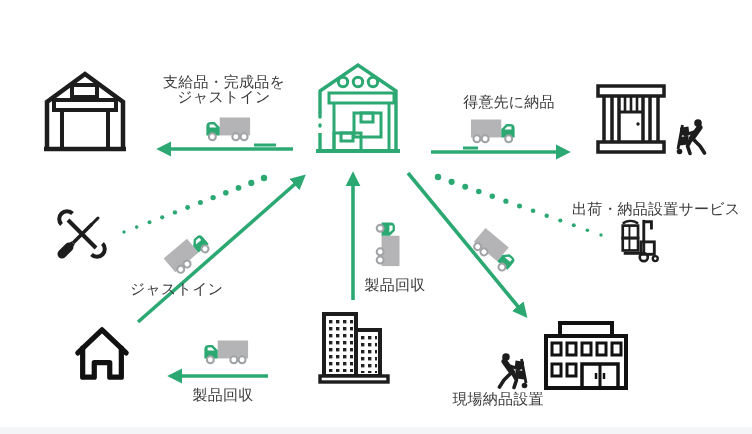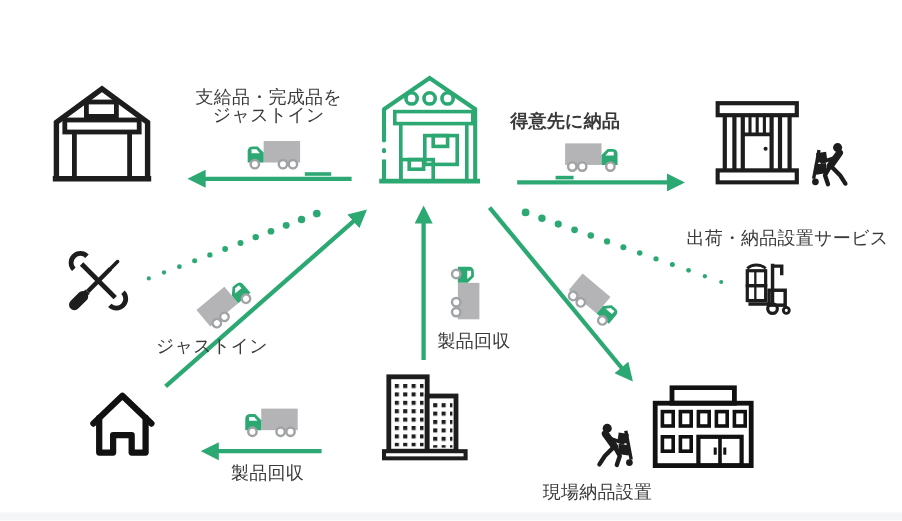--- a/index.html
+++ b/index.html
@@ -279,30 +279,30 @@
       <circle cx="33.5" cy="22.5" r="3.8" fill="#ffffff" stroke="#a0a3a5" stroke-width="2.2"></circle>
       <circle cx="42.5" cy="22.5" r="3.8" fill="#ffffff" stroke="#a0a3a5" stroke-width="2.2"></circle>
     </svg>
   </div>
 
   <div class="lbl" style="left:158px;top:74px;width:132px;">
     <div>支給品・完成品を</div>
     <div>ジャストイン</div>
   </div>
 
-  <div class="lbl" style="left:406px;top:94px;width:130px;font-weight:bold;">得意先に納品</div>
+  <div class="lbl" style="left:444px;top:94px;width:130px;">得意先に納品</div>
 
 
   <div class="lbl" style="left:130px;top:281px;width:86px;">ジャストイン</div>
 
   <div class="lbl" style="left:179px;top:387px;width:88px;">製品回収</div>
 
   <div class="lbl" style="left:351px;top:277px;width:88px;">製品回収</div>
 
   <div class="lbl" style="left:498px;top:276px;width:156px;">
   </div>
 
-  <div class="lbl" style="left:572px;top:191px;width:145px;">出荷・納品設置サービス</div>
-
-  <div class="lbl" style="left:452px;top:391px;width:92px;margin-top:12px;">現場納品設置</div>
+  <div class="lbl" style="left:572px;top:201px;width:145px;">出荷・納品設置サービス</div>
+
+  <div class="lbl" style="left:452px;top:391px;width:92px;">現場納品設置</div>
 
   <div class="footer-strip"></div>
 </div>
 
 </body></html>

